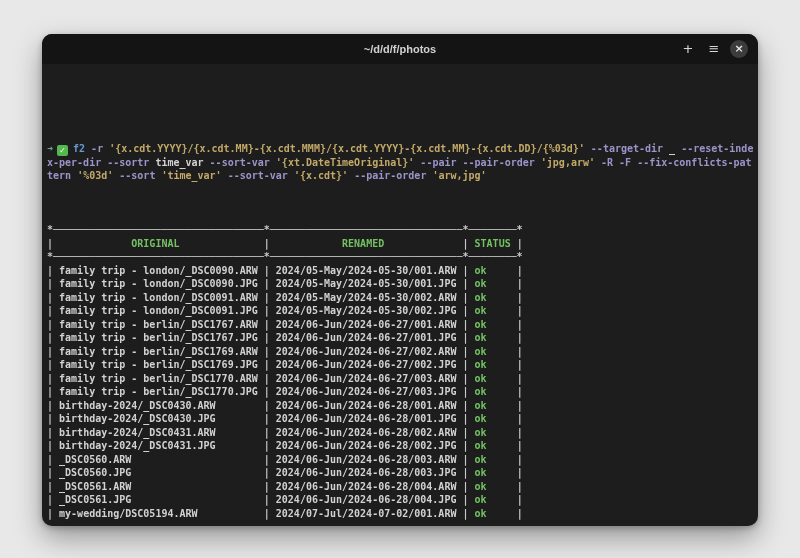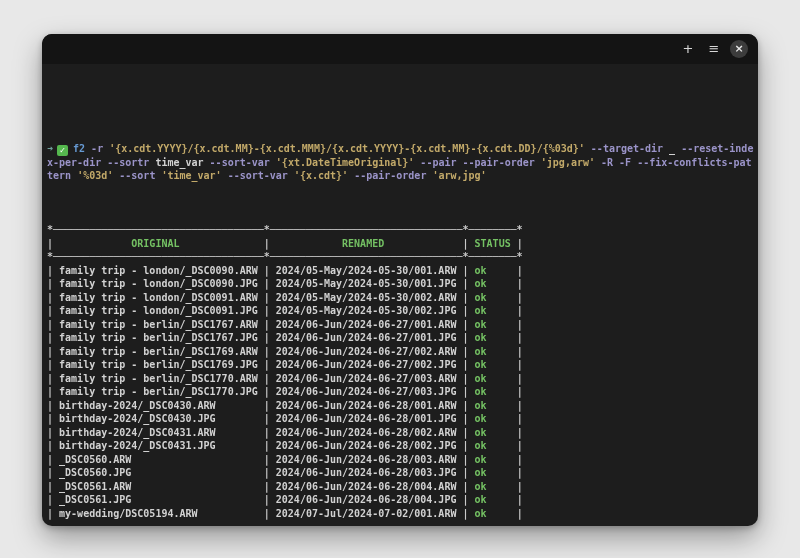--- a/index.html
+++ b/index.html
@@ -50,20 +50,21 @@
   .tbl { white-space:pre; }
   .tb  { color:#c9c9c9; }
   .green { color:#74c163; }
   .plain { color:#d2d2d2; }
 </style>
 </head>
 <body>
 
 <div class="window">
   <div class="titlebar">
+    <div class="title">~/d/d/f/photos</div>
     <div class="tb-buttons">
       <button class="tb-btn">+</button>
       <button class="tb-btn">≡</button>
       <button class="tb-btn close">×</button>
     </div>
   </div>
 
   <div class="term">
 
     <div class="cmdwrap"><span class="arrow">➜</span><span class="checkbox">✓</span><span id="cmd-segments"><span class="c-cmd">f2</span><span class="c-plain"> </span><span class="c-flag">-r</span><span class="c-plain"> </span><span class="c-str">'{x.cdt.YYYY}/{x.cdt.MM}-{x.cdt.MMM}/{x.cdt.YYYY}-{x.cdt.MM}-{x.cdt.DD}/{%03d}'</span><span class="c-plain"> </span><span class="c-flag">--target-dir</span><span class="c-plain"> _ </span><span class="c-flag">--reset-index-per-dir</span><span class="c-plain"> </span><span class="c-flag">--sortr</span><span class="c-plain"> time_var </span><span class="c-flag">--sort-var</span><span class="c-plain"> </span><span class="c-str">'{xt.DateTimeOriginal}'</span><span class="c-plain"> </span><span class="c-flag">--pair</span><span class="c-plain"> </span><span class="c-flag">--pair-order</span><span class="c-plain"> </span><span class="c-str">'jpg,arw'</span><span class="c-plain"> </span><span class="c-flag">-R</span><span class="c-plain"> </span><span class="c-flag">-F</span><span class="c-plain"> </span><span class="c-flag">--fix-conflicts-pattern</span><span class="c-plain"> </span><span class="c-str">'%03d'</span><span class="c-plain"> </span><span class="c-flag">--sort</span><span class="c-plain"> </span><span class="c-str">'time_var'</span><span class="c-plain"> </span><span class="c-flag">--sort-var</span><span class="c-plain"> </span><span class="c-str">'{x.cdt}'</span><span class="c-plain"> </span><span class="c-flag">--pair-order</span><span class="c-plain"> </span><span class="c-str">'arw,jpg'</span></span></div>

